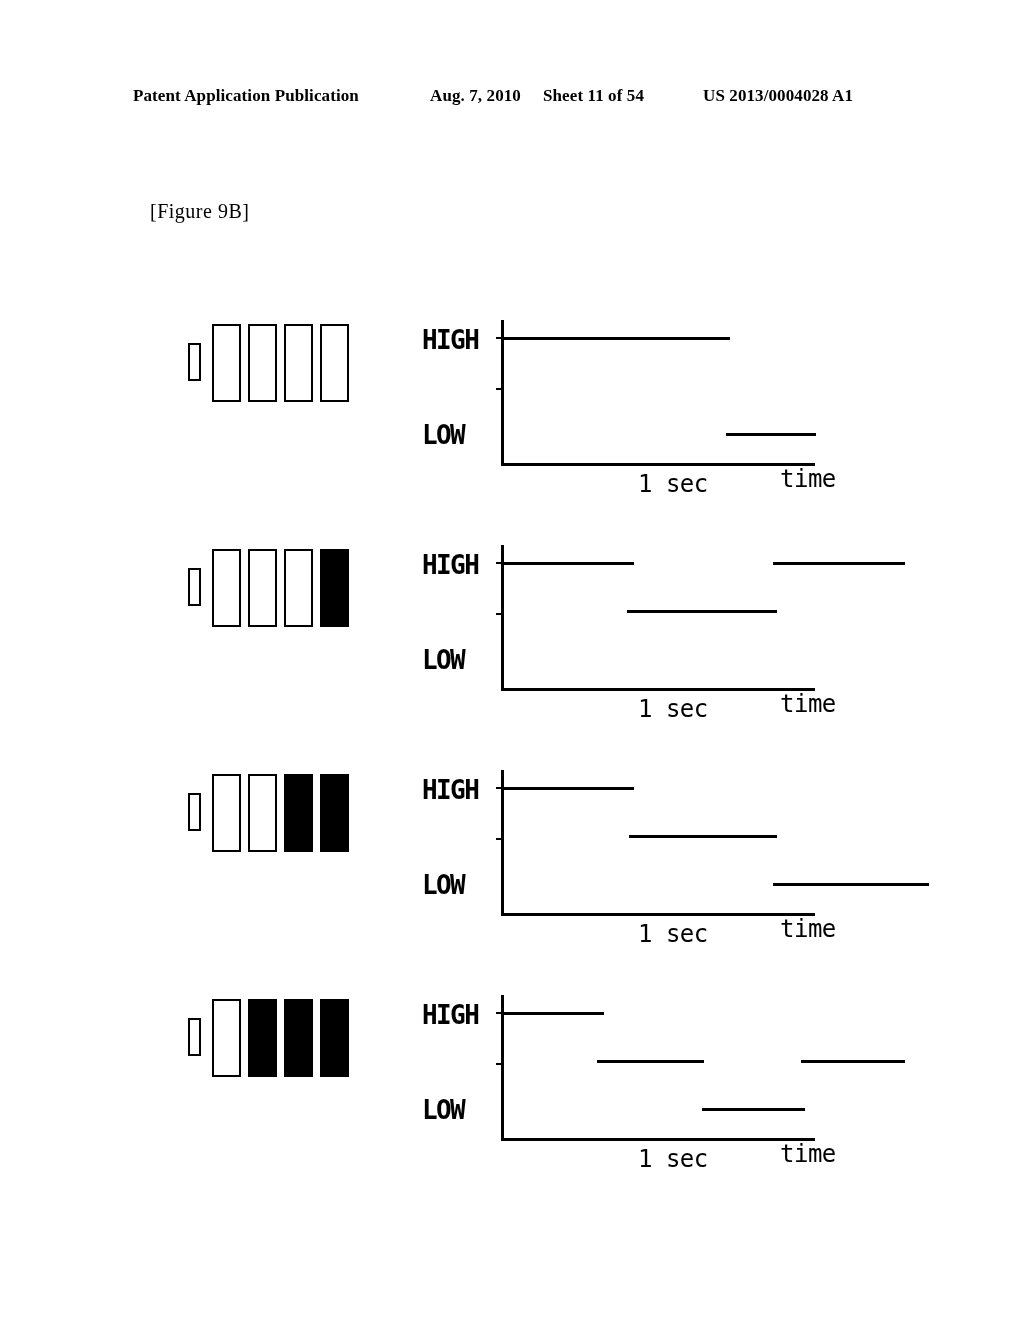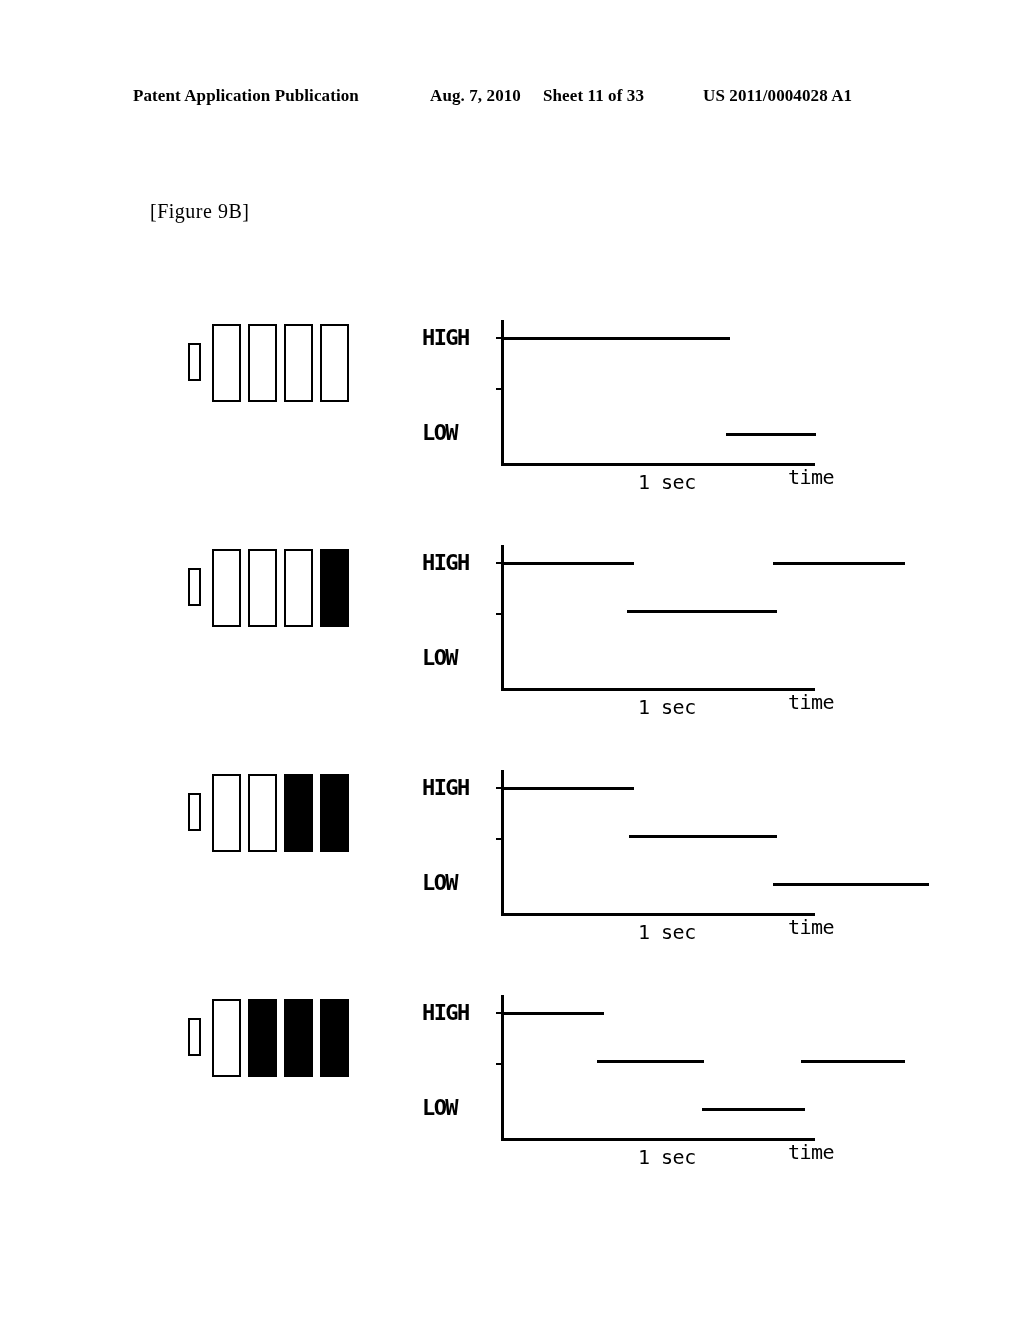--- a/index.html
+++ b/index.html
@@ -122,55 +122,55 @@
     width: 8px;
     height: 2px;
     background: #000;
   }
   .tick.high { top: 27px; }
   .tick.low  { top: 78px; }
 
   .axis-label {
     position: absolute;
     font-family: "DejaVu Sans Mono", "Liberation Mono", monospace;
-    font-size: 22px;
+    font-size: 26px;
     font-weight: bold;
     letter-spacing: -1.6px;
     white-space: nowrap;
     line-height: 1;
     text-align: center;
   }
   .lbl-high { left: 12px; top: 17px; }
   .lbl-low  { left: 12px; top: 112px; }
 
   .tick-label {
     position: absolute;
     font-family: "DejaVu Sans Mono", "Liberation Mono", monospace;
-    font-size: 20px;
+    font-size: 24px;
     letter-spacing: -0.5px;
     white-space: nowrap;
     line-height: 1;
   }
   .lbl-sec  { left: 228px; top: 162px; }
-  .lbl-time { left: 378px; top: 157px; text-align: center; }
+  .lbl-time { left: 370px; top: 157px; text-align: center; }
 
   .seg {
     position: absolute;
     height: 2.6px;
     background: #000;
   }
 </style>
 </head>
 <body>
 
 <div class="page-header">
   <span class="hdr-pub">Patent Application Publication</span>
   <span class="hdr-date">Aug. 7, 2010</span>
-  <span class="hdr-sheet">Sheet 11 of 33</span>
-  <span class="hdr-num">US 2011/0004028 A1</span>
+  <span class="hdr-sheet">Sheet 11 of 54</span>
+  <span class="hdr-num">US 2013/0004028 A1</span>
 </div>
 
 <div class="figure-label">[Figure 9B]</div>
 
 <div id="panels">
     <div class="panel" style="top: 310px;">
       <div class="indicator">
         <div class="ind-terminal"></div>
         <div class="ind-cell c0"></div>
         <div class="ind-cell c1"></div>

